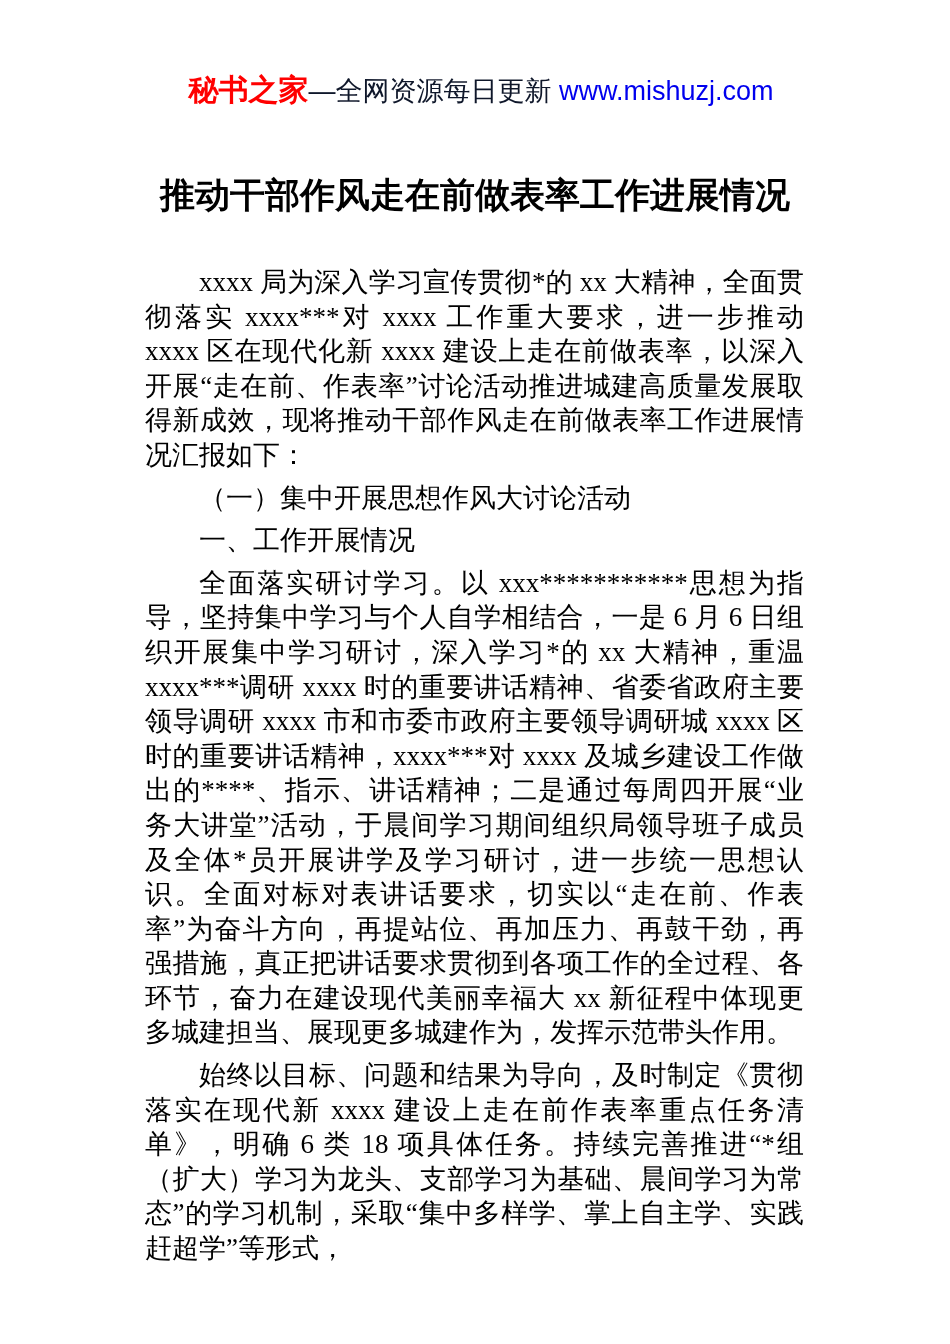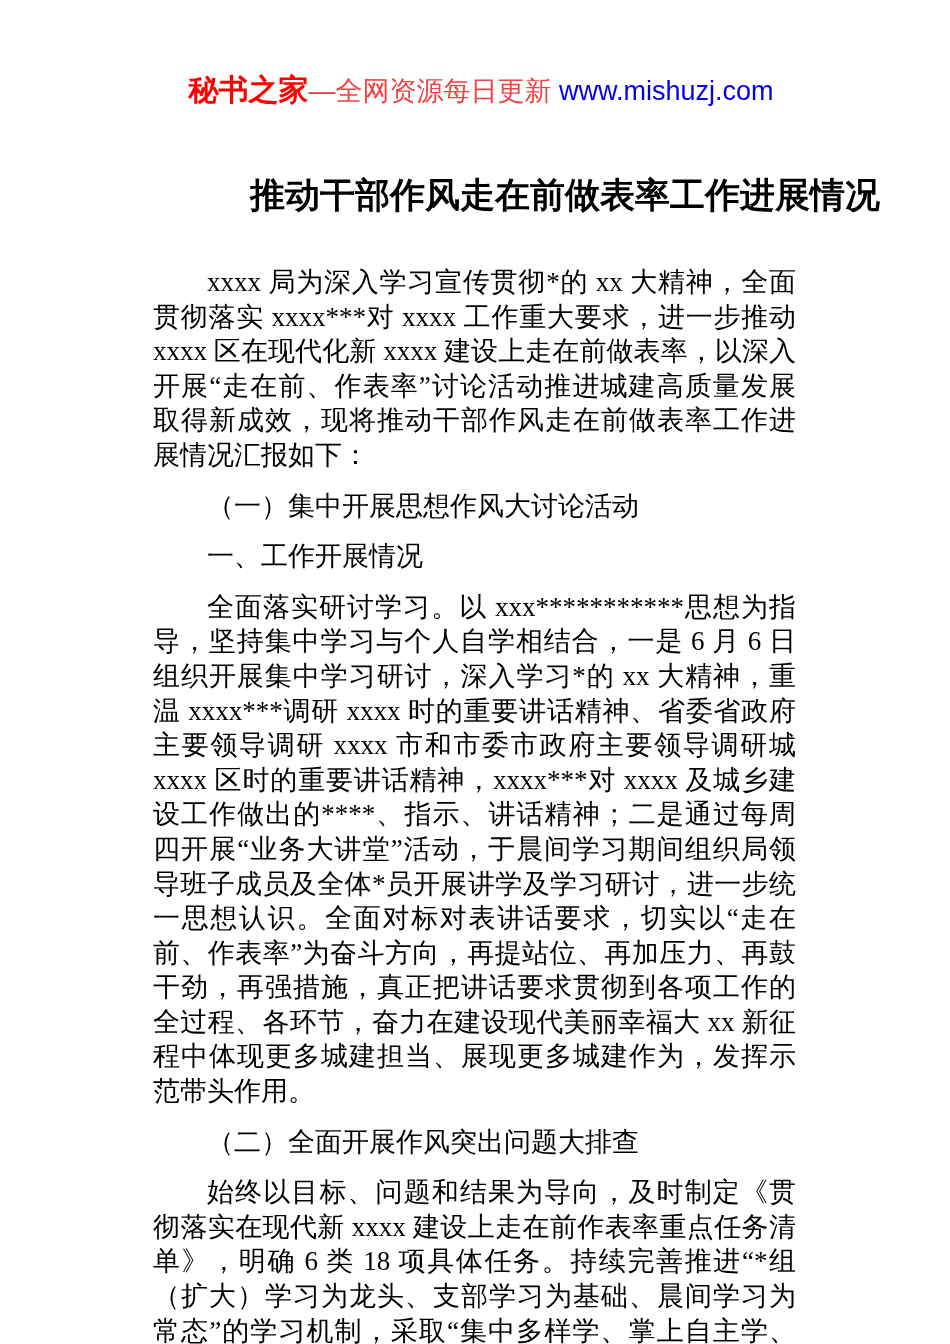--- a/index.html
+++ b/index.html
@@ -22,48 +22,48 @@
     font-size: 27px;
     white-space: nowrap;
   }
   .site-header .brand {
     color: #ff0000;
     font-weight: bold;
     font-size: 30px;
     margin-left: 12px;
   }
   .site-header .tagline {
-    color: #ef4444;
+    color: #0f172a;
   }
   .site-header .url {
     color: #0000ee;
     text-decoration: none;
     text-align: right;
   }
   h1.doc-title {
     margin: 62px 70px 0 70px;
-    text-align: right;
+    text-align: center;
     font-family: "Liberation Sans", sans-serif;
     font-size: 35px;
     font-weight: 700;
     color: #000000;
     line-height: 48px;
     letter-spacing: 0px;
   }
   .doc-body {
     margin: 46px 138px 0 137px;
     font-family: "Liberation Serif", sans-serif;
     font-size: 27px;
     line-height: 34.6px;
     color: #000000;
     text-align: justify;
     text-justify: inter-ideograph;
   }
   .doc-body p {
-    margin: 16px;
+    margin: 8px;
     padding: 0;
     text-indent: 2em;
   }
   .doc-body p.heading {
     text-align: left;
   }
 </style>
 </head>
 <body>
 
@@ -73,17 +73,16 @@
     <span class="brand">秘书之家</span><span class="tagline">—全网资源每日更新 </span><a class="url">www.mishuzj.com</a>
   </div>
 
   <h1 class="doc-title">推动干部作风走在前做表率工作进展情况</h1>
 
   <div class="doc-body">
       <p class="body">xxxx 局为深入学习宣传贯彻*的 xx 大精神，全面贯彻落实 xxxx***对 xxxx 工作重大要求，进一步推动 xxxx 区在现代化新 xxxx 建设上走在前做表率，以深入开展“走在前、作表率”讨论活动推进城建高质量发展取得新成效，现将推动干部作风走在前做表率工作进展情况汇报如下：</p>
       <p class="heading">（一）集中开展思想作风大讨论活动</p>
       <p class="heading">一、工作开展情况</p>
       <p class="body">全面落实研讨学习。以 xxx***********思想为指导，坚持集中学习与个人自学相结合，一是 6 月 6 日组织开展集中学习研讨，深入学习*的 xx 大精神，重温 xxxx***调研 xxxx 时的重要讲话精神、省委省政府主要领导调研 xxxx 市和市委市政府主要领导调研城 xxxx 区时的重要讲话精神，xxxx***对 xxxx 及城乡建设工作做出的****、指示、讲话精神；二是通过每周四开展“业务大讲堂”活动，于晨间学习期间组织局领导班子成员及全体*员开展讲学及学习研讨，进一步统一思想认识。全面对标对表讲话要求，切实以“走在前、作表率”为奋斗方向，再提站位、再加压力、再鼓干劲，再强措施，真正把讲话要求贯彻到各项工作的全过程、各环节，奋力在建设现代美丽幸福大 xx 新征程中体现更多城建担当、展现更多城建作为，发挥示范带头作用。</p>
-      <p class="heading">（二）全面开展作风突出问题大排查</p>
       <p class="body">始终以目标、问题和结果为导向，及时制定《贯彻落实在现代新 xxxx 建设上走在前作表率重点任务清单》，明确 6 类 18 项具体任务。持续完善推进“*组（扩大）学习为龙头、支部学习为基础、晨间学习为常态”的学习机制，采取“集中多样学、掌上自主学、实践赶超学”等形式，</p>
     </div>
 
 </div>
 
 </body></html>

